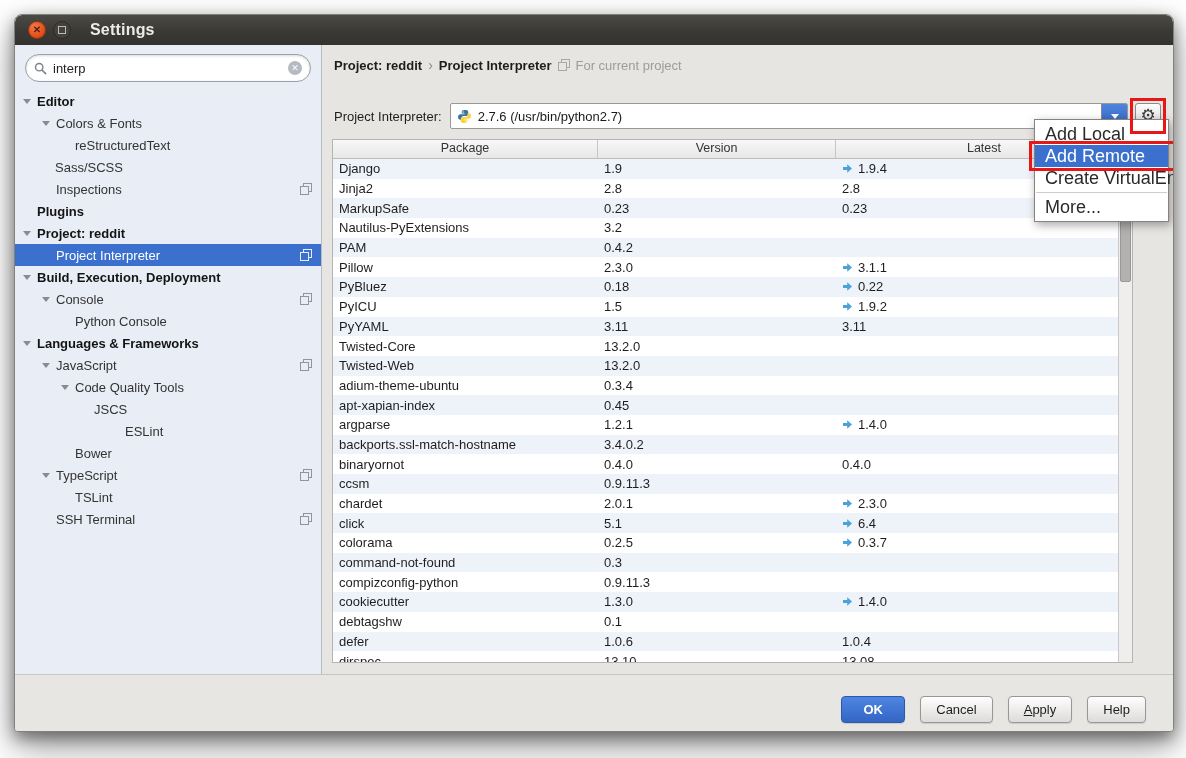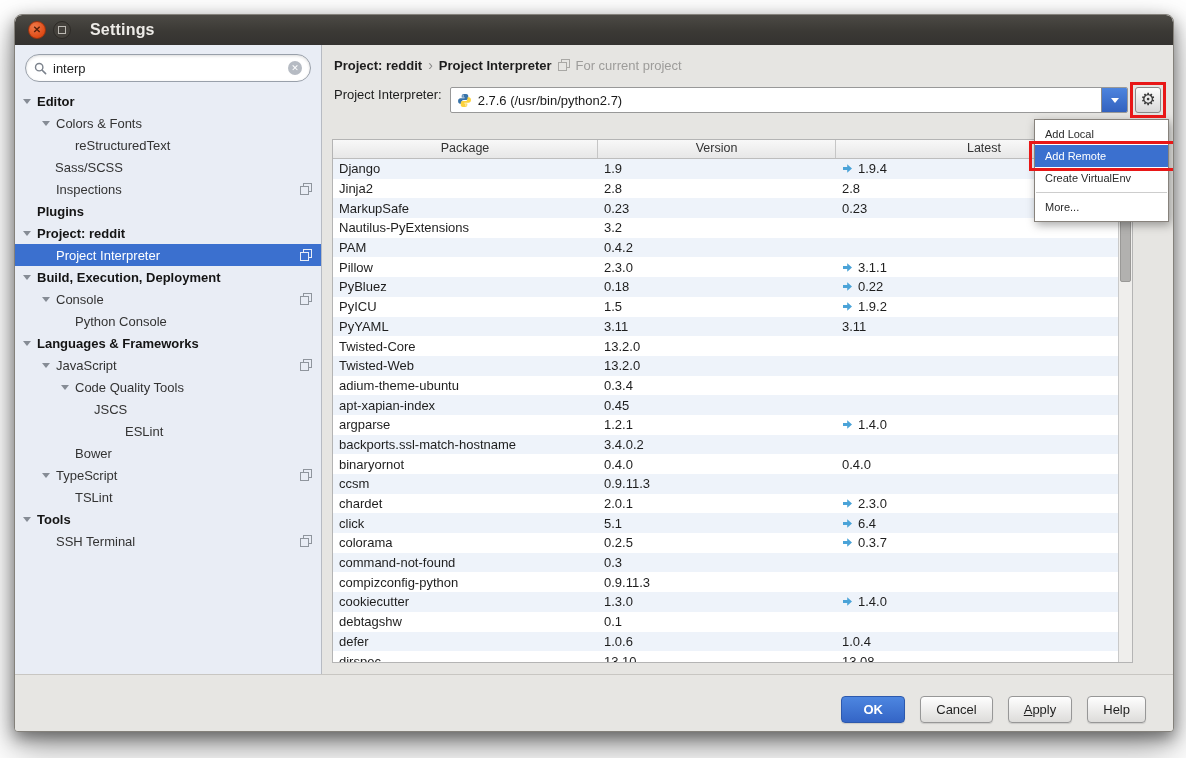--- a/index.html
+++ b/index.html
@@ -49,21 +49,21 @@
   .tree-row.selected .tree-label{color:#fff;}
   .tree-arrow{position:absolute;top:9px;width:0;height:0;
     border-left:4px solid transparent;border-right:4px solid transparent;border-top:5px solid #868c95;}
   .copy-ic{margin-left:auto;width:12px;height:12px;display:flex;align-items:center;}
   
   .main{flex:1;position:relative;background:#e6e5e2;font-size:13px;min-width:0;}
   .breadcrumb{position:absolute;left:12px;top:8px;height:24px;display:flex;align-items:center;gap:6px;color:#1d1d1d;}
   .crumb{font-weight:bold;}
   .crumb-sep{color:#8a8a8a;font-size:14px;}
   .crumb-note{color:#9d9c9a;}
-  .interp-row{position:absolute;left:12px;right:12px;top:42px;height:28px;display:flex;align-items:flex-start;}
+  .interp-row{position:absolute;left:12px;right:12px;top:57px;height:28px;display:flex;align-items:center;}
   .interp-label{color:#1d1d1d;margin-right:8px;flex:0 0 auto;}
   .combobox{flex:1;height:26px;box-sizing:border-box;background:#fff;border:1px solid #989898;
     border-radius:2px;display:flex;align-items:center;gap:6px;padding:0 30px 0 6px;position:relative;}
   .cb-value{color:#1a1a1a;}
   .cb-arrow-btn{position:absolute;right:0;top:0;bottom:0;width:25px;
     background:linear-gradient(#4d84de,#3362bf);border-left:1px solid #8b8b8b;border-radius:0 1px 1px 0;
     display:flex;align-items:center;justify-content:center;}
   .cb-arrow-btn::before{content:"";width:0;height:0;border-left:4px solid transparent;
     border-right:4px solid transparent;border-top:5px solid #fff;display:block;}
   .gear-wrap{position:relative;margin-left:7px;flex:0 0 auto;}
@@ -81,21 +81,21 @@
   .th-package{width:265px;} .th-version{width:238px;} .th-latest{flex:1;border-right:none;}
   .tbody{flex:1;overflow:hidden;}
   .trow{height:19.7px;display:flex;align-items:center;font-size:13px;color:#1e1e1e;}
   .trow.odd{background:var(--stripe);}
   .cell{box-sizing:border-box;padding-left:6px;display:flex;align-items:center;gap:5px;overflow:hidden;white-space:nowrap;}
   .c-pkg{width:265px;} .c-ver{width:238px;} .c-lat{flex:1;}
   .vscroll{position:absolute;right:0;top:18px;bottom:0;width:13px;background:#efeeec;border-left:1px solid #c9c9c9;}
   .vthumb{position:absolute;left:1px;right:1px;top:60px;height:64px;background:#b2b1af;border:1px solid #9a9997;border-radius:2px;box-sizing:border-box;}
   
   .popup-menu{position:absolute;left:712px;top:74px;width:133px;background:#fff;
-    border:1px solid #87827c;box-shadow:2px 3px 9px rgba(0,0,0,.35);padding:3px 0;z-index:8;font-size:11px;}
+    border:1px solid #87827c;box-shadow:2px 3px 9px rgba(0,0,0,.35);padding:3px 0;z-index:8;font-size:18px;}
   .menu-item{height:22px;line-height:22px;padding:0 10px;color:#2a2a2a;white-space:nowrap;}
   .menu-item.selected{background:var(--selection);color:#fff;}
   .menu-sep{height:1px;background:#cdcdcd;margin:3px 1px;}
   
   .footer{flex:0 0 57px;height:57px;background:#e7e6e3;border-top:1px solid #c8c6c2;
     display:flex;justify-content:flex-end;gap:15px;padding:21px 27px 0 0;box-sizing:border-box;}
   .btn{height:27px;box-sizing:border-box;padding:0 15px;border-radius:4px;border:1px solid #979797;
     background:linear-gradient(#fefefe,#dddcda);font-size:13px;color:#1f1f1f;
     display:flex;align-items:center;justify-content:center;min-width:56px;
     box-shadow:0 1px 1px rgba(0,0,0,.12);}
@@ -216,24 +216,20 @@
             <span class="tree-label">TypeScript</span>
             <span class="copy-ic">
               <svg width="12" height="12" viewBox="0 0 12 12">
                 <rect x="3.5" y="0.5" width="8" height="8" fill="none" stroke="#8f959d"></rect>
                 <rect x="0.5" y="3.5" width="8" height="8" fill="#e9edf5" stroke="#8f959d"></rect>
               </svg>
             </span>
           </div>
           <div class="tree-row" style="padding-left: 60px;">
             <span class="tree-label">TSLint</span>
-          </div>
-          <div class="tree-row bold" style="padding-left: 22px;">
-            <span class="tree-arrow" style="left: 8px;"></span>
-            <span class="tree-label">Tools</span>
           </div>
           <div class="tree-row" style="padding-left: 41px;">
             <span class="tree-label">SSH Terminal</span>
             <span class="copy-ic">
               <svg width="12" height="12" viewBox="0 0 12 12">
                 <rect x="3.5" y="0.5" width="8" height="8" fill="none" stroke="#8f959d"></rect>
                 <rect x="0.5" y="3.5" width="8" height="8" fill="#e9edf5" stroke="#8f959d"></rect>
               </svg>
             </span>
           </div>

